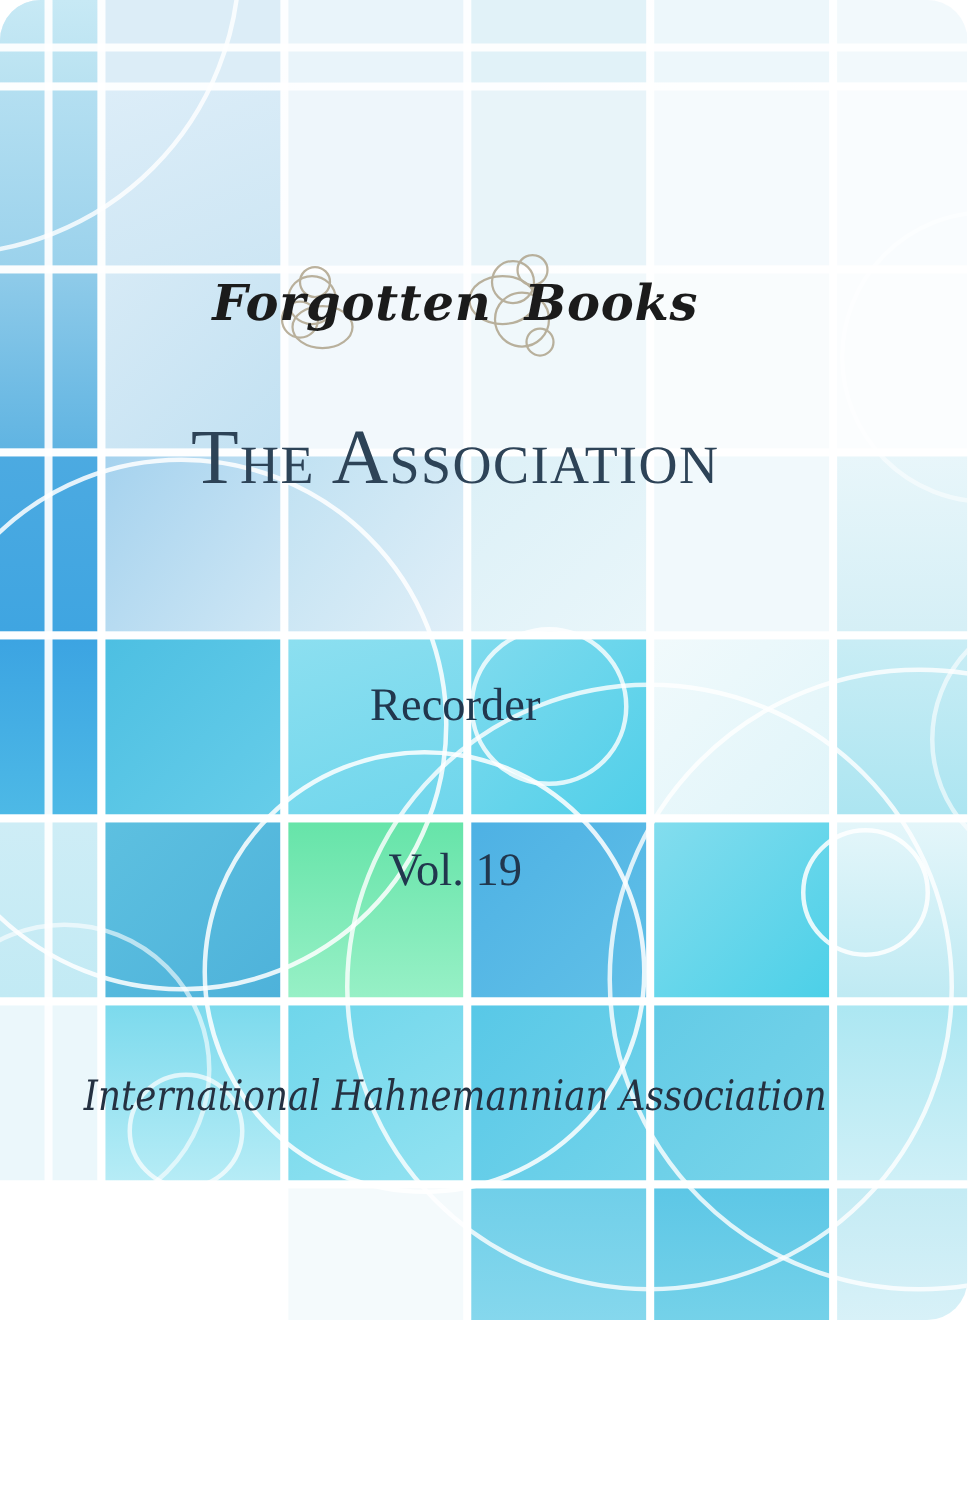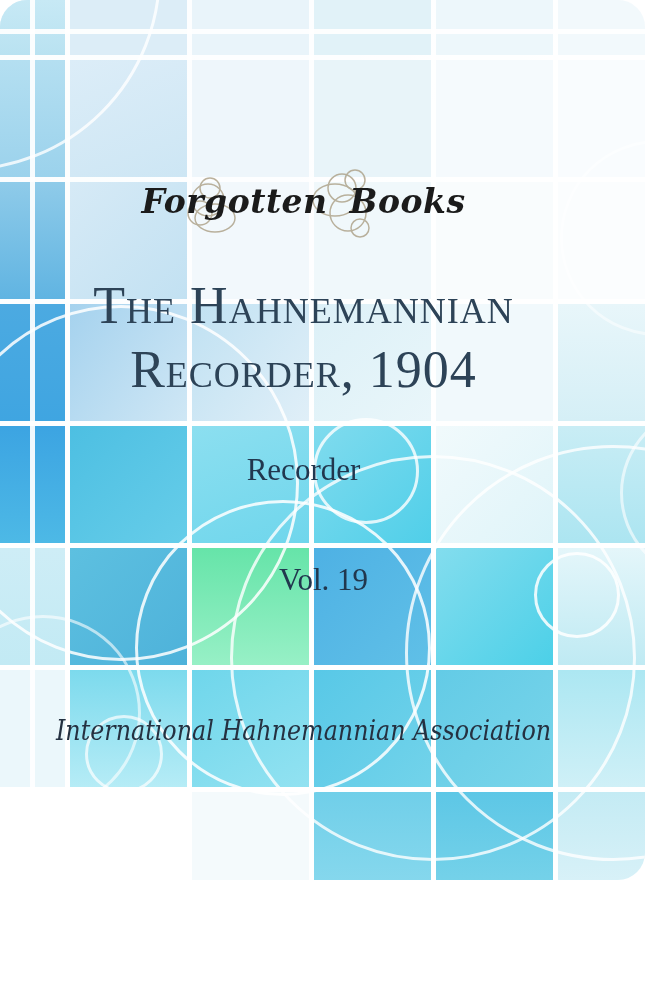--- a/index.html
+++ b/index.html
@@ -49,21 +49,20 @@
   }
   .subtitle{
     top:452px;
     font-size:31px;line-height:36px;
     color:var(--text-color,#21374e);
   }
   .volume{
     top:562px;
     font-size:31px;line-height:36px;
     color:var(--text-color,#21374e);
-    margin-left:20px;
   }
   .byline{
     top:684px;
     font-family:"DejaVu Serif",serif;font-style:italic;
     font-size:25px;line-height:30px;
     color:var(--byline-color,#253141);
   }
   .author{
     top:714px;
     font-family:"DejaVu Serif",serif;font-style:italic;
@@ -157,22 +156,21 @@
       <circle cx="175" cy="22" r="10"></circle>
       <circle cx="168" cy="55" r="18"></circle>
       <ellipse cx="155" cy="42" rx="22" ry="16"></ellipse>
       <circle cx="180" cy="70" r="9"></circle>
     </g>
   </svg>
 
   <div class="textblock logo">Forgotten Books</div>
 
   <div class="textblock title">
-    <div>The Hahnemannian</div>
-    <div>Recorder, 1904</div>
+    <div>The Association</div>
   </div>
 
   <div class="textblock subtitle">Recorder</div>
 
   <div class="textblock volume">Vol. 19</div>
 
 
   <div class="textblock author">International Hahnemannian Association</div>
 
 </div>

